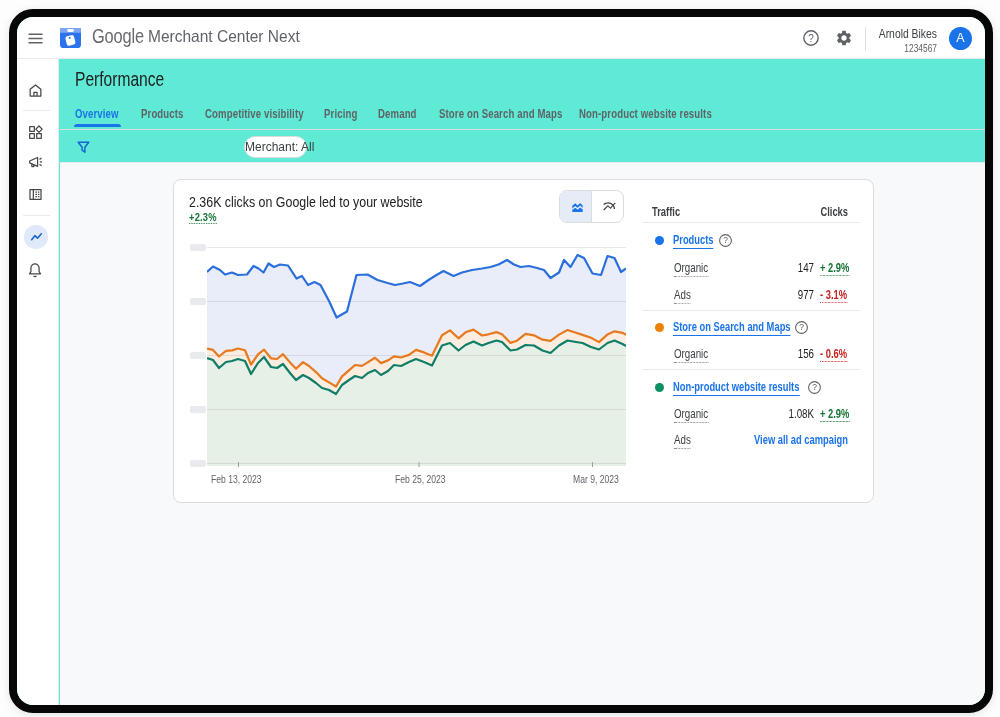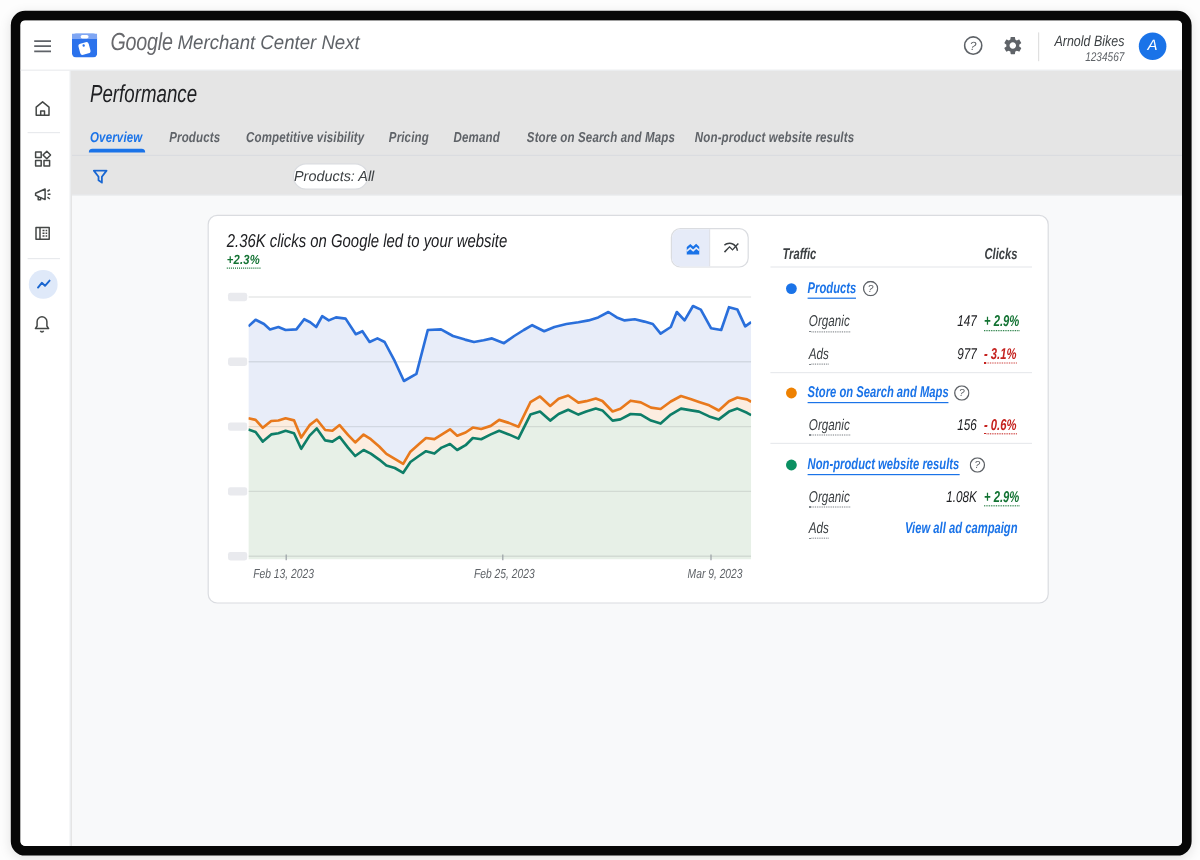--- a/index.html
+++ b/index.html
@@ -1,17 +1,17 @@
 <!DOCTYPE html>
 <html><head>
 <meta charset="utf-8">
 <style>
   * { margin:0; padding:0; box-sizing:border-box; }
   html,body { width:1000px; height:717px; background:#fdfdfd; font-family:"Liberation Sans", sans-serif; overflow:hidden; }
-  .frame { position:absolute; left:9px; top:9px; width:983.5px; height:703.5px; background:#e5e5e5; border:8px solid #070707; border-radius:12px; overflow:hidden; box-shadow:0 2px 10px rgba(0,0,0,0.10);font-style:italic; }
+  .frame { position:absolute; left:9px; top:9px; width:983.5px; height:703.5px; background:#5eead4; border:8px solid #070707; border-radius:24px; overflow:hidden; box-shadow:0 2px 10px rgba(0,0,0,0.10); }
   .abs { position:absolute; }
   
   .topbar { position:absolute; left:0; top:0; width:100%; height:42px; background:#fff; border-bottom:1px solid #e8eaed; }
   .glogo { position:absolute; left:75px; top:6.5px; font-size:20.5px; color:#68696d; letter-spacing:-0.2px; transform:scaleX(0.80); transform-origin:0 50%; }
   .gname { position:absolute; left:131px; top:10px; font-size:16.5px; color:#5f6368; letter-spacing:0px; transform:scaleX(0.94); transform-origin:0 50%; white-space:nowrap; }
   
   .sidebar { position:absolute; left:0; top:42px; width:42px; height:646px; background:#fff; border-right:1px solid #e8eaed; }
   .sideicon { position:absolute; left:10.5px; width:15px; height:15px; }
   .sidediv { position:absolute; left:5.5px; width:27.5px; height:1px; background:#e8eaed; }
   
@@ -135,21 +135,21 @@
   <div class="tab" style="left:188px">Competitive visibility</div>
   <div class="tab" style="left:307px">Pricing</div>
   <div class="tab" style="left:361px">Demand</div>
   <div class="tab" style="left:422px">Store on Search and Maps</div>
   <div class="tab" style="left:562px">Non-product website results</div>
   <div class="ovline"></div>
   <div class="tabline"></div>
   <svg class="abs" style="left:60px;top:124px" width="13" height="13" viewBox="0 0 13 13">
       <path fill="none" stroke="#1967d2" stroke-width="1.5" stroke-linejoin="round" d="M1.2 1.2 H11.8 L7.9 6.3 V11.2 L5.1 9.2 V6.3 Z"></path>
     </svg>
-  <div class="chip2"><span>Products: All</span></div>
+  <div class="chip2"><span>Merchant: All</span></div>
   <div class="filterline"></div>
   <div class="content"></div>
 
   <div class="card">
     <div class="cardtitle">2.36K clicks on Google led to your website</div>
     <div class="abs pct pos" style="left:15px;top:31px;">+2.3%</div>
     <div class="toggle">
       <div class="toggleL"></div>
       <svg class="abs" style="left:11.5px;top:10px" width="13" height="13" viewBox="0 0 18 18">
           <path fill="#1a73e8" d="M1.8 6.6 L5.9 3.2 L9.2 6.2 L12.6 2.9 L16.2 6.4 V15.4 H1.8 Z"></path>

